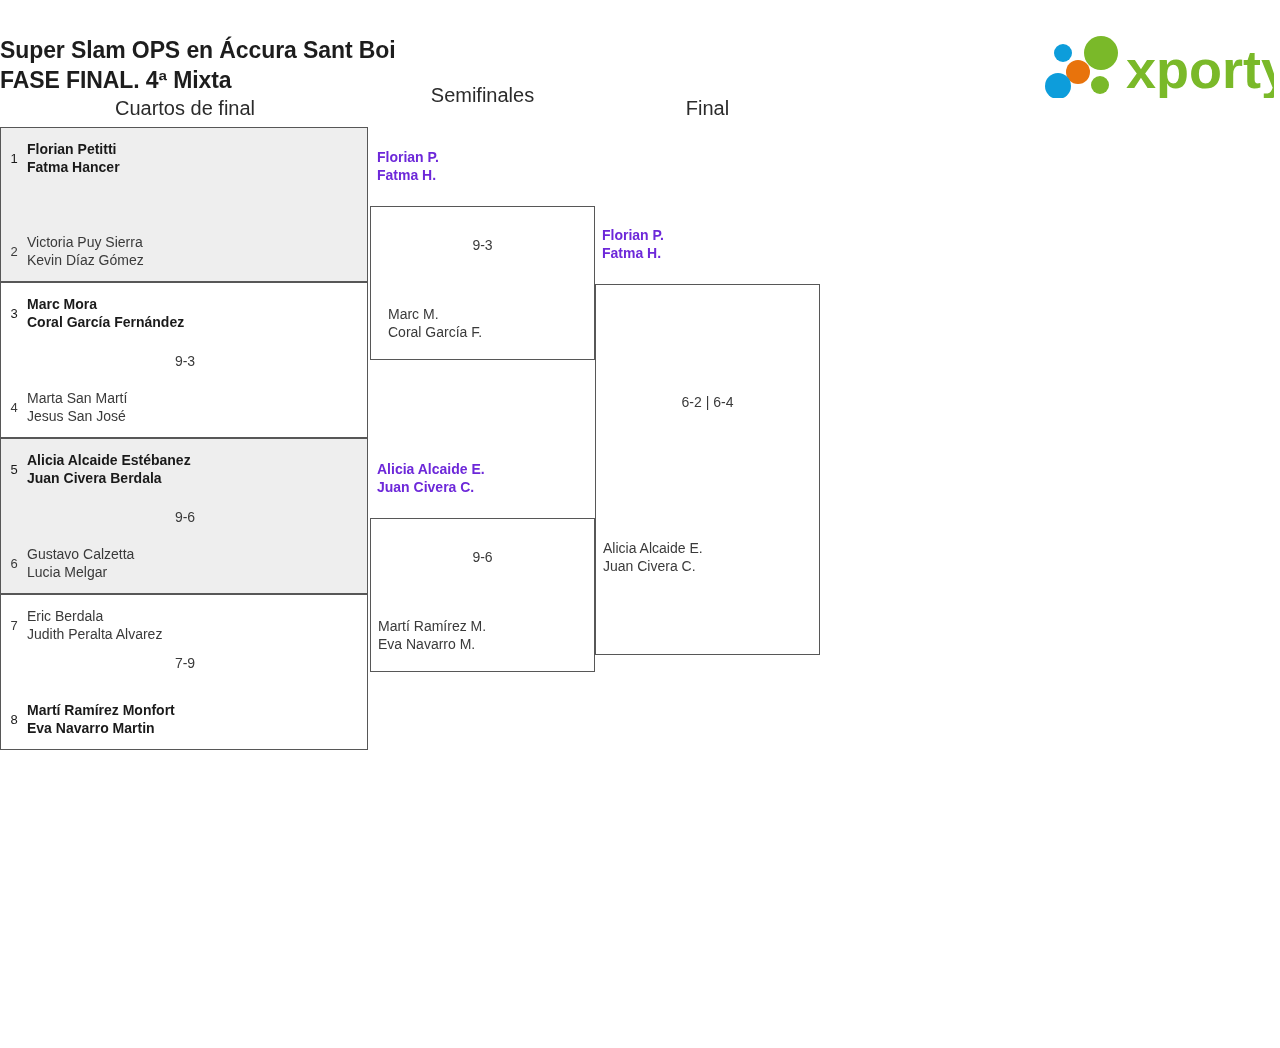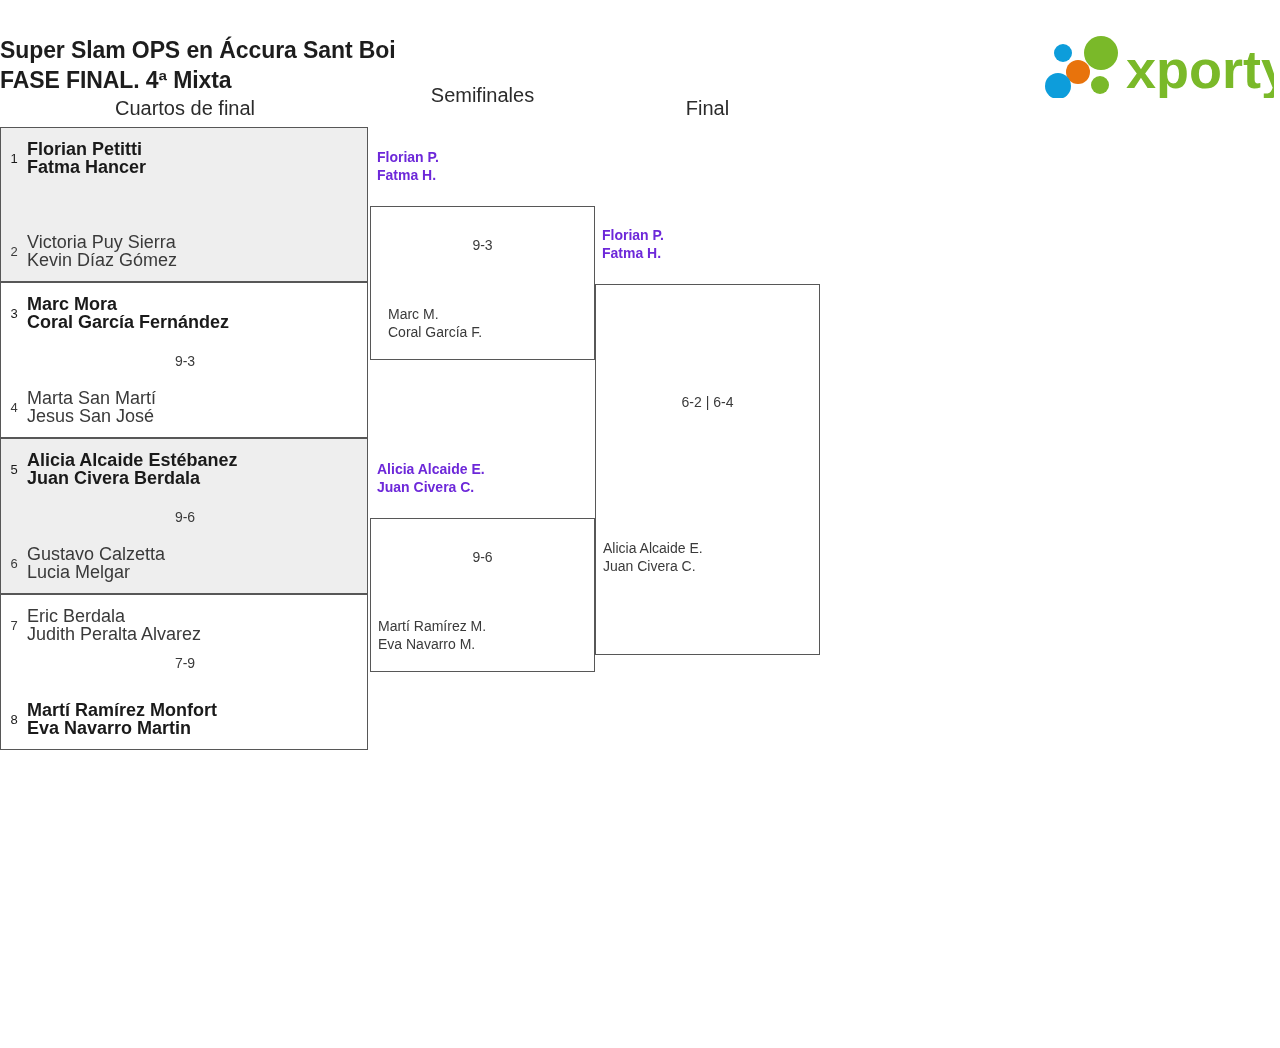--- a/index.html
+++ b/index.html
@@ -83,21 +83,21 @@
   .qf-team.bottom { bottom: 8px; }
 
   .seed {
     width: 26px;
     text-align: center;
     font-size: 13px;
     color: #3a3a3a;
     flex: 0 0 26px;
   }
   .names {
-    font-size: 18px;
+    font-size: 14px;
     line-height: 18px;
     color: #3a3a3a;
   }
   .names .n { display: block; white-space: nowrap; }
   .winner .names { color: #1a1a1a; font-weight: bold; }
   .winner .seed { color: #1a1a1a; }
 
   .qf-score {
     position: absolute;
     left: 0; width: 368px;

